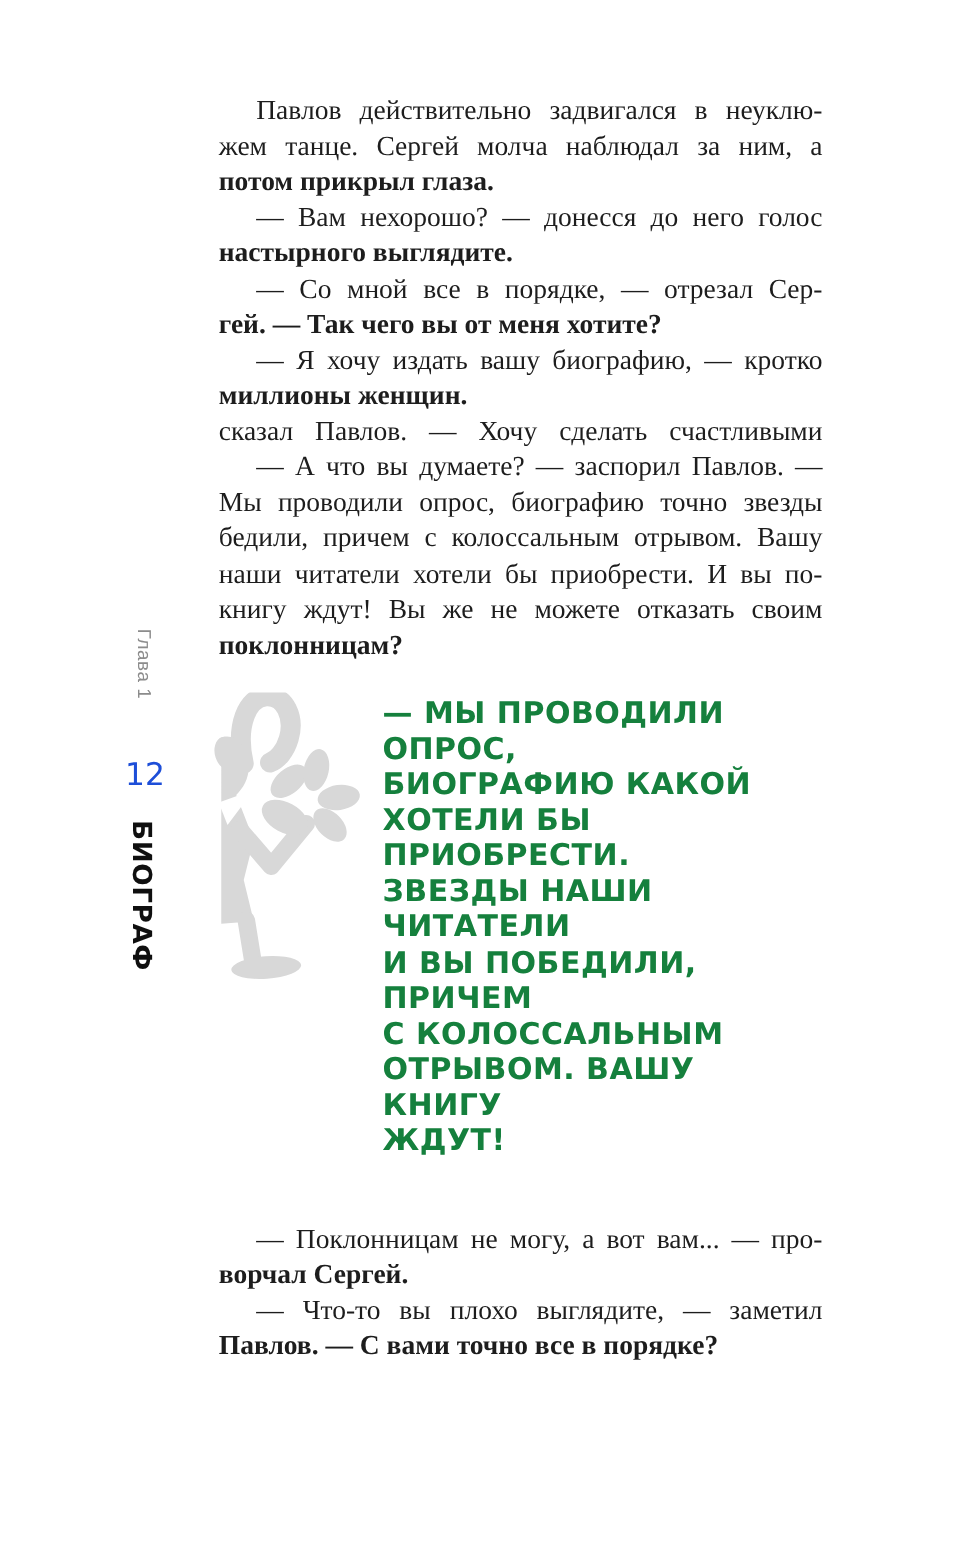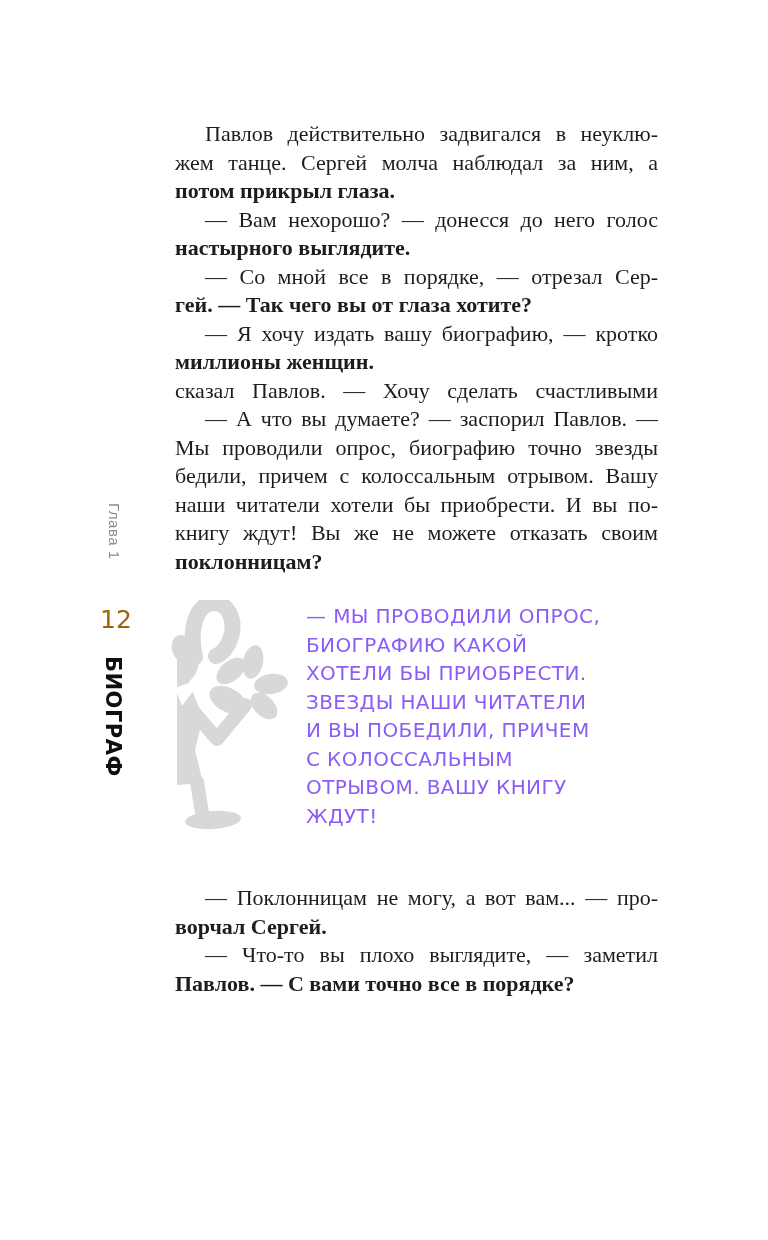--- a/index.html
+++ b/index.html
@@ -27,40 +27,40 @@
     font-size: 15px;
     letter-spacing: 0.5px;
     color: #8c8c8c;
   }
   .page-number {
     position: absolute;
     left: 100px;
     top: 605px;
     font-family: "DejaVu Sans", "Liberation Sans", sans-serif;
     font-size: 25px;
-    color: #a16207;
+    color: #1d4ed8;
   }
   .book-title {
     position: absolute;
     left: 102px;
     top: 656px;
     font-family: "DejaVu Sans", "Liberation Sans", sans-serif;
     font-weight: bold;
     font-size: 21px;
     letter-spacing: 0.5px;
     color: #0f0f0f;
   }
 
   
   .column {
     position: absolute;
     left: 175px;
     top: 0;
     width: 483px;
-    padding-top: 120px;
+    padding-top: 74px;
     font-size: 22px;
     line-height: 28.5px;
     color: #1d1d1d;
   }
   .para { margin: 0; }
   .bline { text-align: justify; text-align-last: justify; }
   .bline.last { text-align-last: left; font-weight: bold; }
   .para .bline.first { text-indent: 30px; }
 
   
@@ -73,25 +73,25 @@
   .figure {
     position: absolute;
     left: -10px;
     top: -2px;
     width: 130px;
     height: 232px;
   }
   .quote-lines {
     margin-left: 131px;
     font-family: "DejaVu Sans", "Liberation Sans", sans-serif;
-    font-weight: normal;
-    font-size: 20px;
+    font-weight: bold;
+    font-size: 24px;
     line-height: 28.5px;
     letter-spacing: 0.4px;
-    color: #8b5cf6;
+    color: #15803d;
   }
   .qline { text-align: left; }
 </style>
 </head>
 <body>
 
 <div class="page">
 
   <div class="chapter-label vert">Глава 1</div>
 
@@ -106,21 +106,21 @@
           <div class="bline first">Павлов действительно задвигался в неуклю-</div>
           <div class="bline">жем танце. Сергей молча наблюдал за ним, а</div>
           <div class="bline last">потом прикрыл глаза.</div>
         </div>
         <div class="para">
           <div class="bline first">— Вам нехорошо? — донесся до него голос</div>
           <div class="bline last">настырного выглядите.</div>
         </div>
         <div class="para">
           <div class="bline first">— Со мной все в порядке, — отрезал Сер-</div>
-          <div class="bline last">гей. — Так чего вы от глаза хотите?</div>
+          <div class="bline last">гей. — Так чего вы от меня хотите?</div>
         </div>
         <div class="para">
           <div class="bline first">— Я хочу издать вашу биографию, — кротко</div>
           <div class="bline last">миллионы женщин.</div>
           <div class="bline">сказал Павлов. — Хочу сделать счастливыми</div>
         </div>
         <div class="para">
           <div class="bline first">— А что вы думаете? — заспорил Павлов. —</div>
           <div class="bline">Мы проводили опрос, биографию точно звезды</div>
           <div class="bline">бедили, причем с колоссальным отрывом. Вашу</div>

